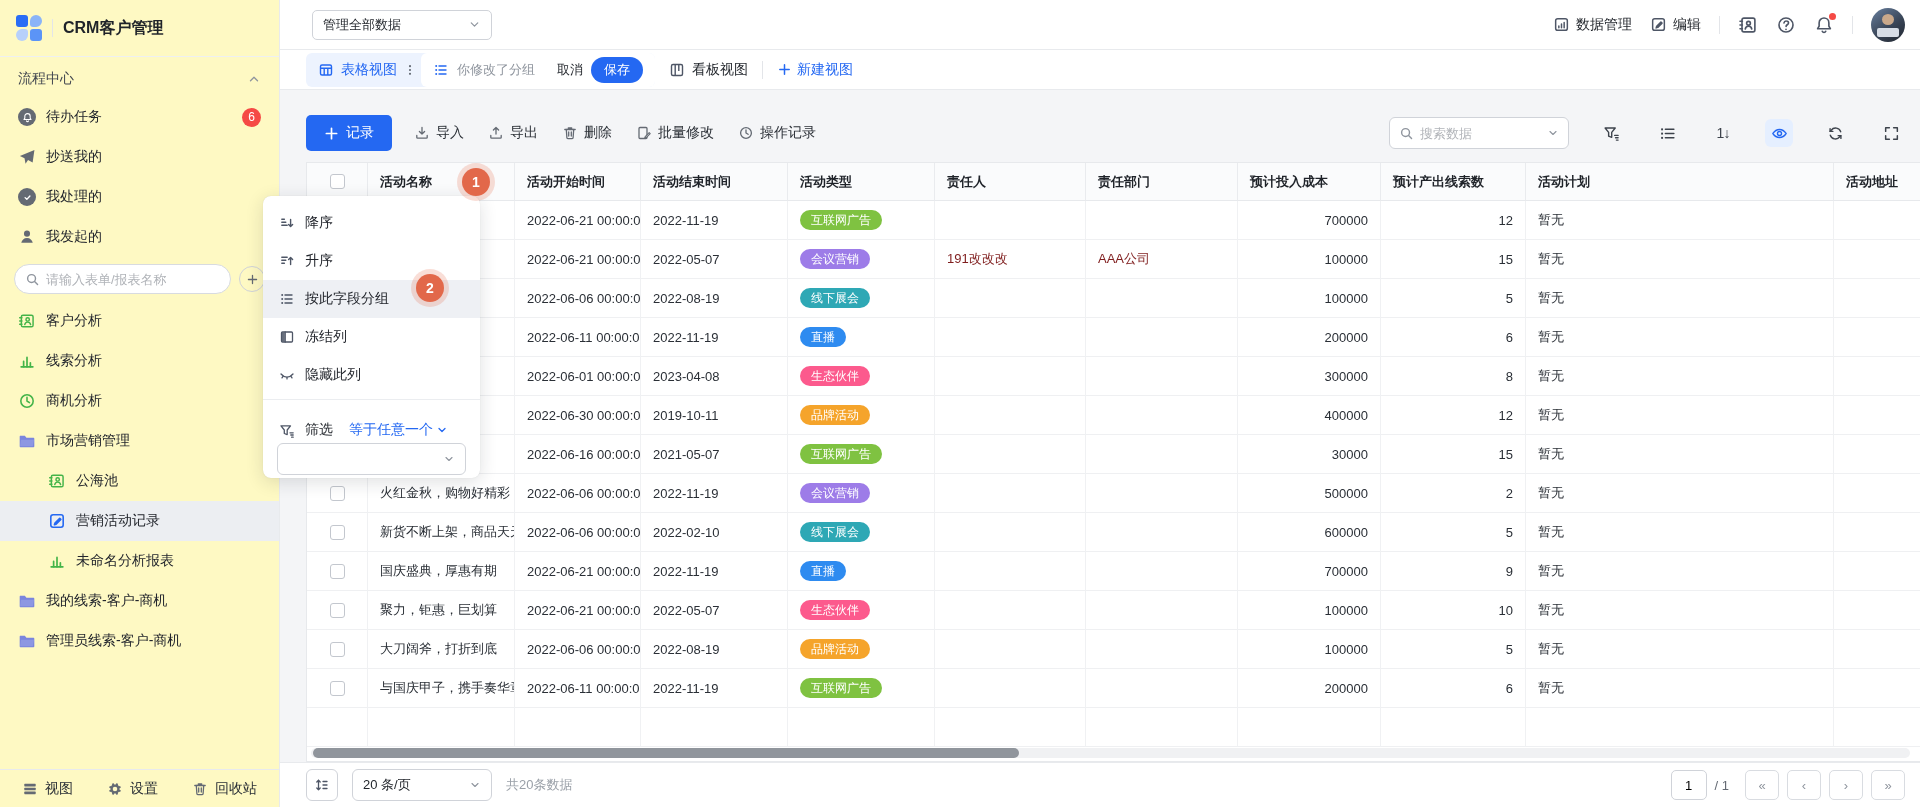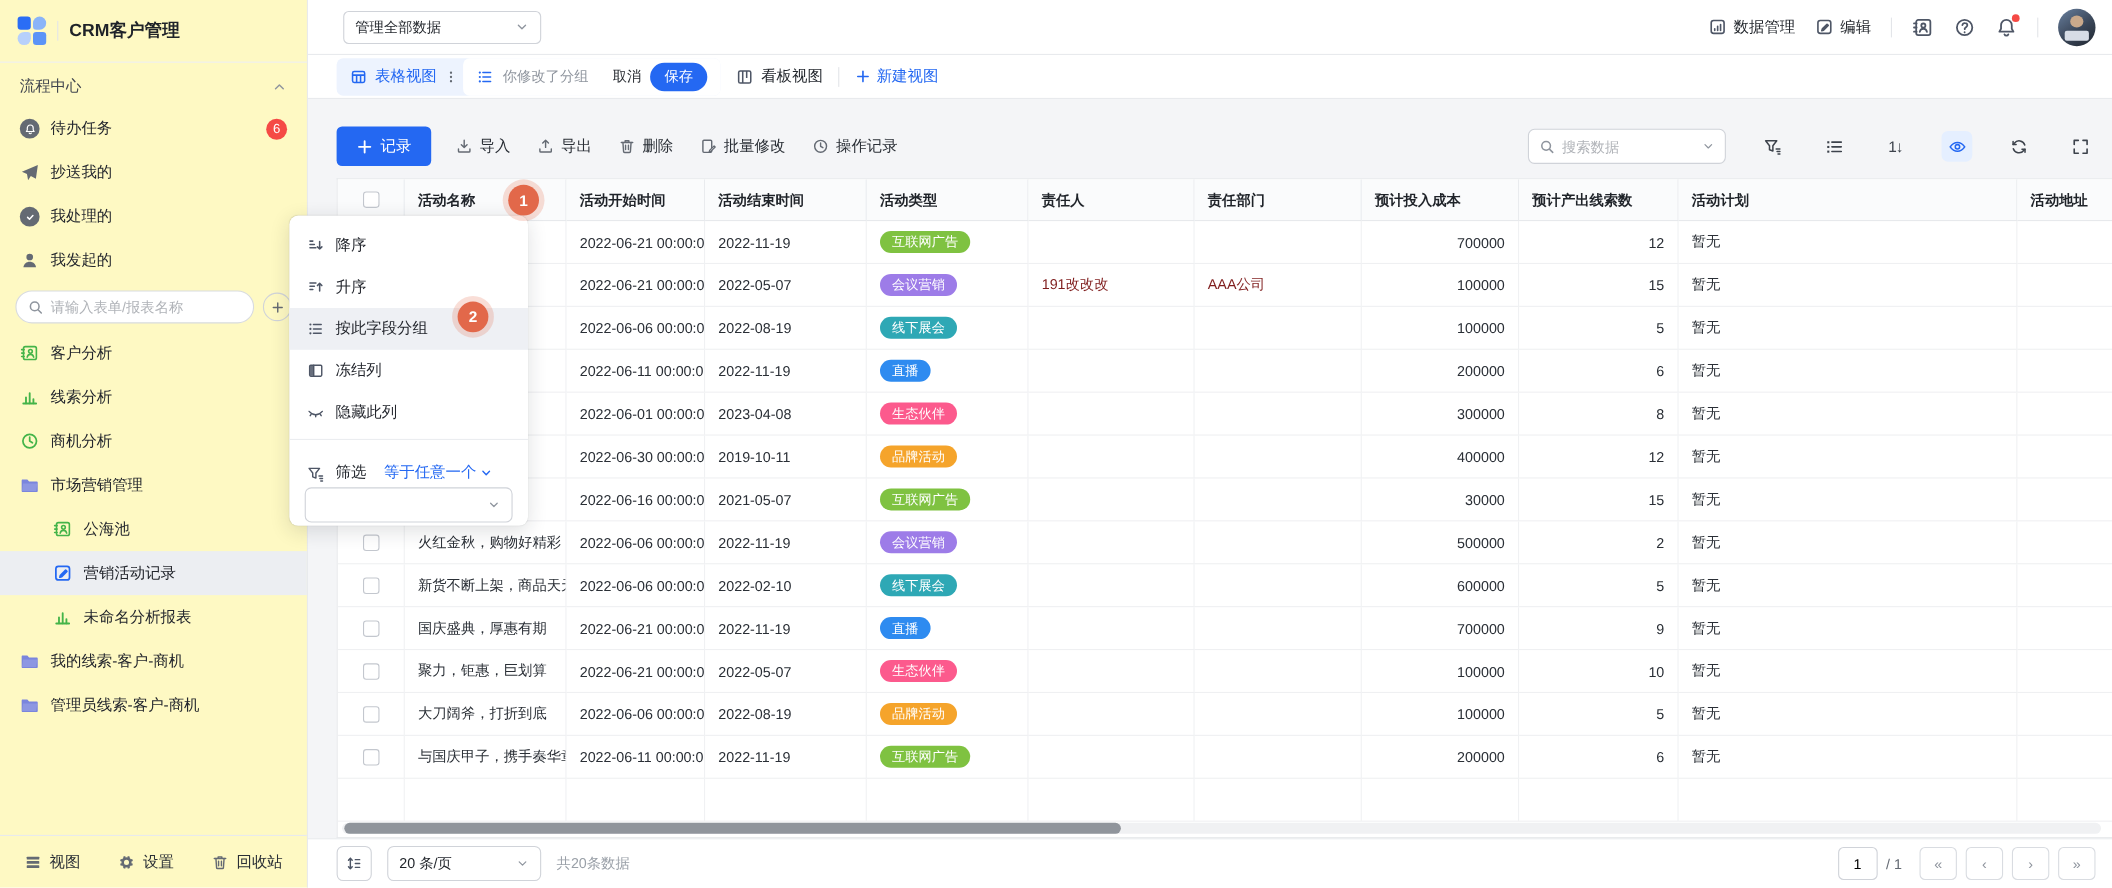--- a/index.html
+++ b/index.html
@@ -28,21 +28,21 @@
   .sb-ic.circ svg { width:11px; height:11px; }
   .sb-item .badge6 { margin-left:auto; min-width:19px; height:19px; border-radius:10px; background:#f54a45; color:#fff; font-size:12px; display:flex; align-items:center; justify-content:center; padding:0 5px; }
   .sb-search { display:flex; align-items:center; padding:7px 14px 7px 14px; gap:8px; }
   .search-pill { flex:1; height:30px; border:1px solid #d8dbe0; border-radius:16px; display:flex; align-items:center; padding:0 10px; gap:6px; color:#8f959e; background:#fff; }
   .search-pill input { border:0; outline:0; width:100%; font-size:13px; color:#1f2329; background:transparent; font-family:inherit; }
   .search-pill input::placeholder { color:#b0b3b8; }
   .plus-circle { width:26px; height:26px; border:1px solid #d0d3d9; border-radius:50%; color:#646a73; display:flex; align-items:center; justify-content:center; }
   .ic-green { color:#44b449; } .ic-folder { color:#7a85dd; } .ic-blue { color:#2468f2; }
   .sb-item.child { padding-left:48px; }
   .sb-item.selected { background:#eceef2; }
-  .sb-footer { margin-top:auto; height:48px; border-top:1px solid #e8eaed; display:flex; align-items:center; justify-content:space-between; padding:0 22px; }
+  .sb-footer { margin-top:auto; height:38px; border-top:1px solid #e8eaed; display:flex; align-items:center; justify-content:space-between; padding:0 22px; }
   .sb-foot-item { display:flex; align-items:center; gap:7px; font-size:14px; color:#2a2f36; cursor:pointer; }
   .sb-foot-item .icon { width:16px; height:16px; color:#646a73; }
 
   
   .main { flex:1; display:flex; flex-direction:column; min-width:0; }
   .topbar { height:50px; border-bottom:1px solid #e8eaed; display:flex; align-items:center; padding:0 15px 0 32px; background:#fff; }
   .scope-select { width:180px; height:30px; border:1px solid #d0d3d9; border-radius:5px; display:flex; align-items:center; padding:0 10px; gap:8px; font-size:13px; cursor:pointer; }
   .scope-select .icon { margin-left:auto; color:#8f959e; }
   .top-actions { margin-left:auto; display:flex; align-items:center; gap:18px; }
   .top-act { display:flex; align-items:center; gap:6px; font-size:14px; cursor:pointer; }

